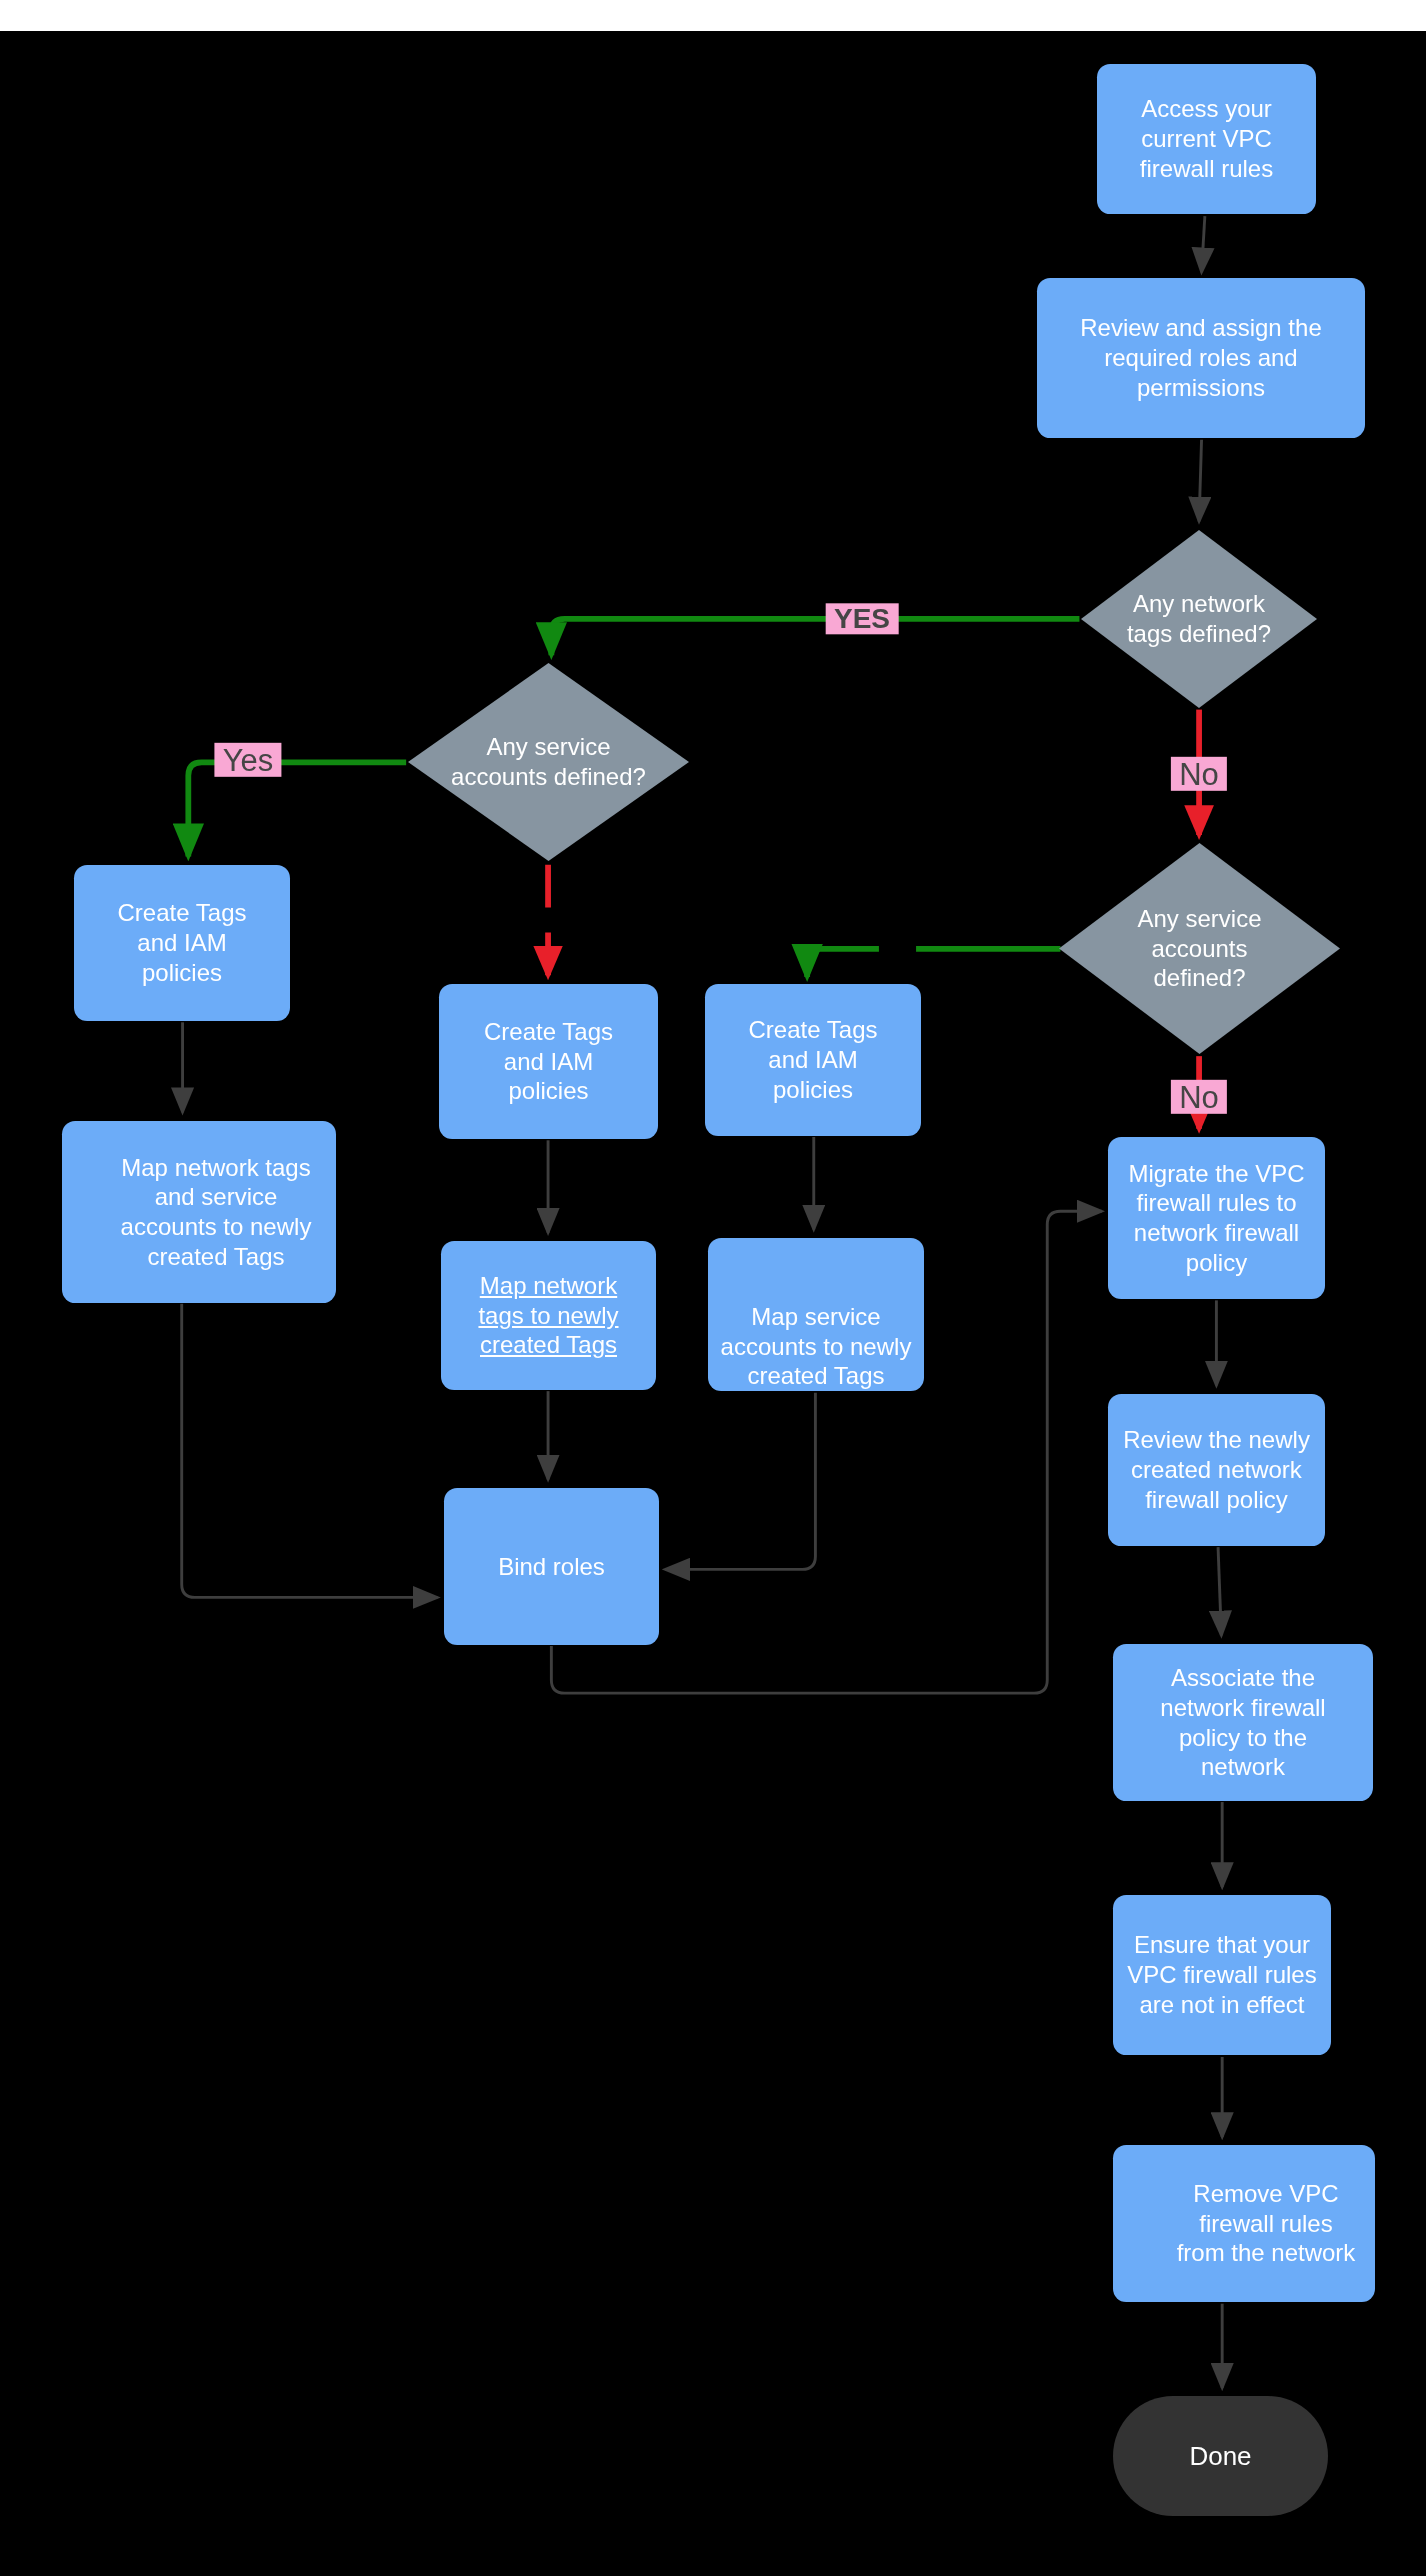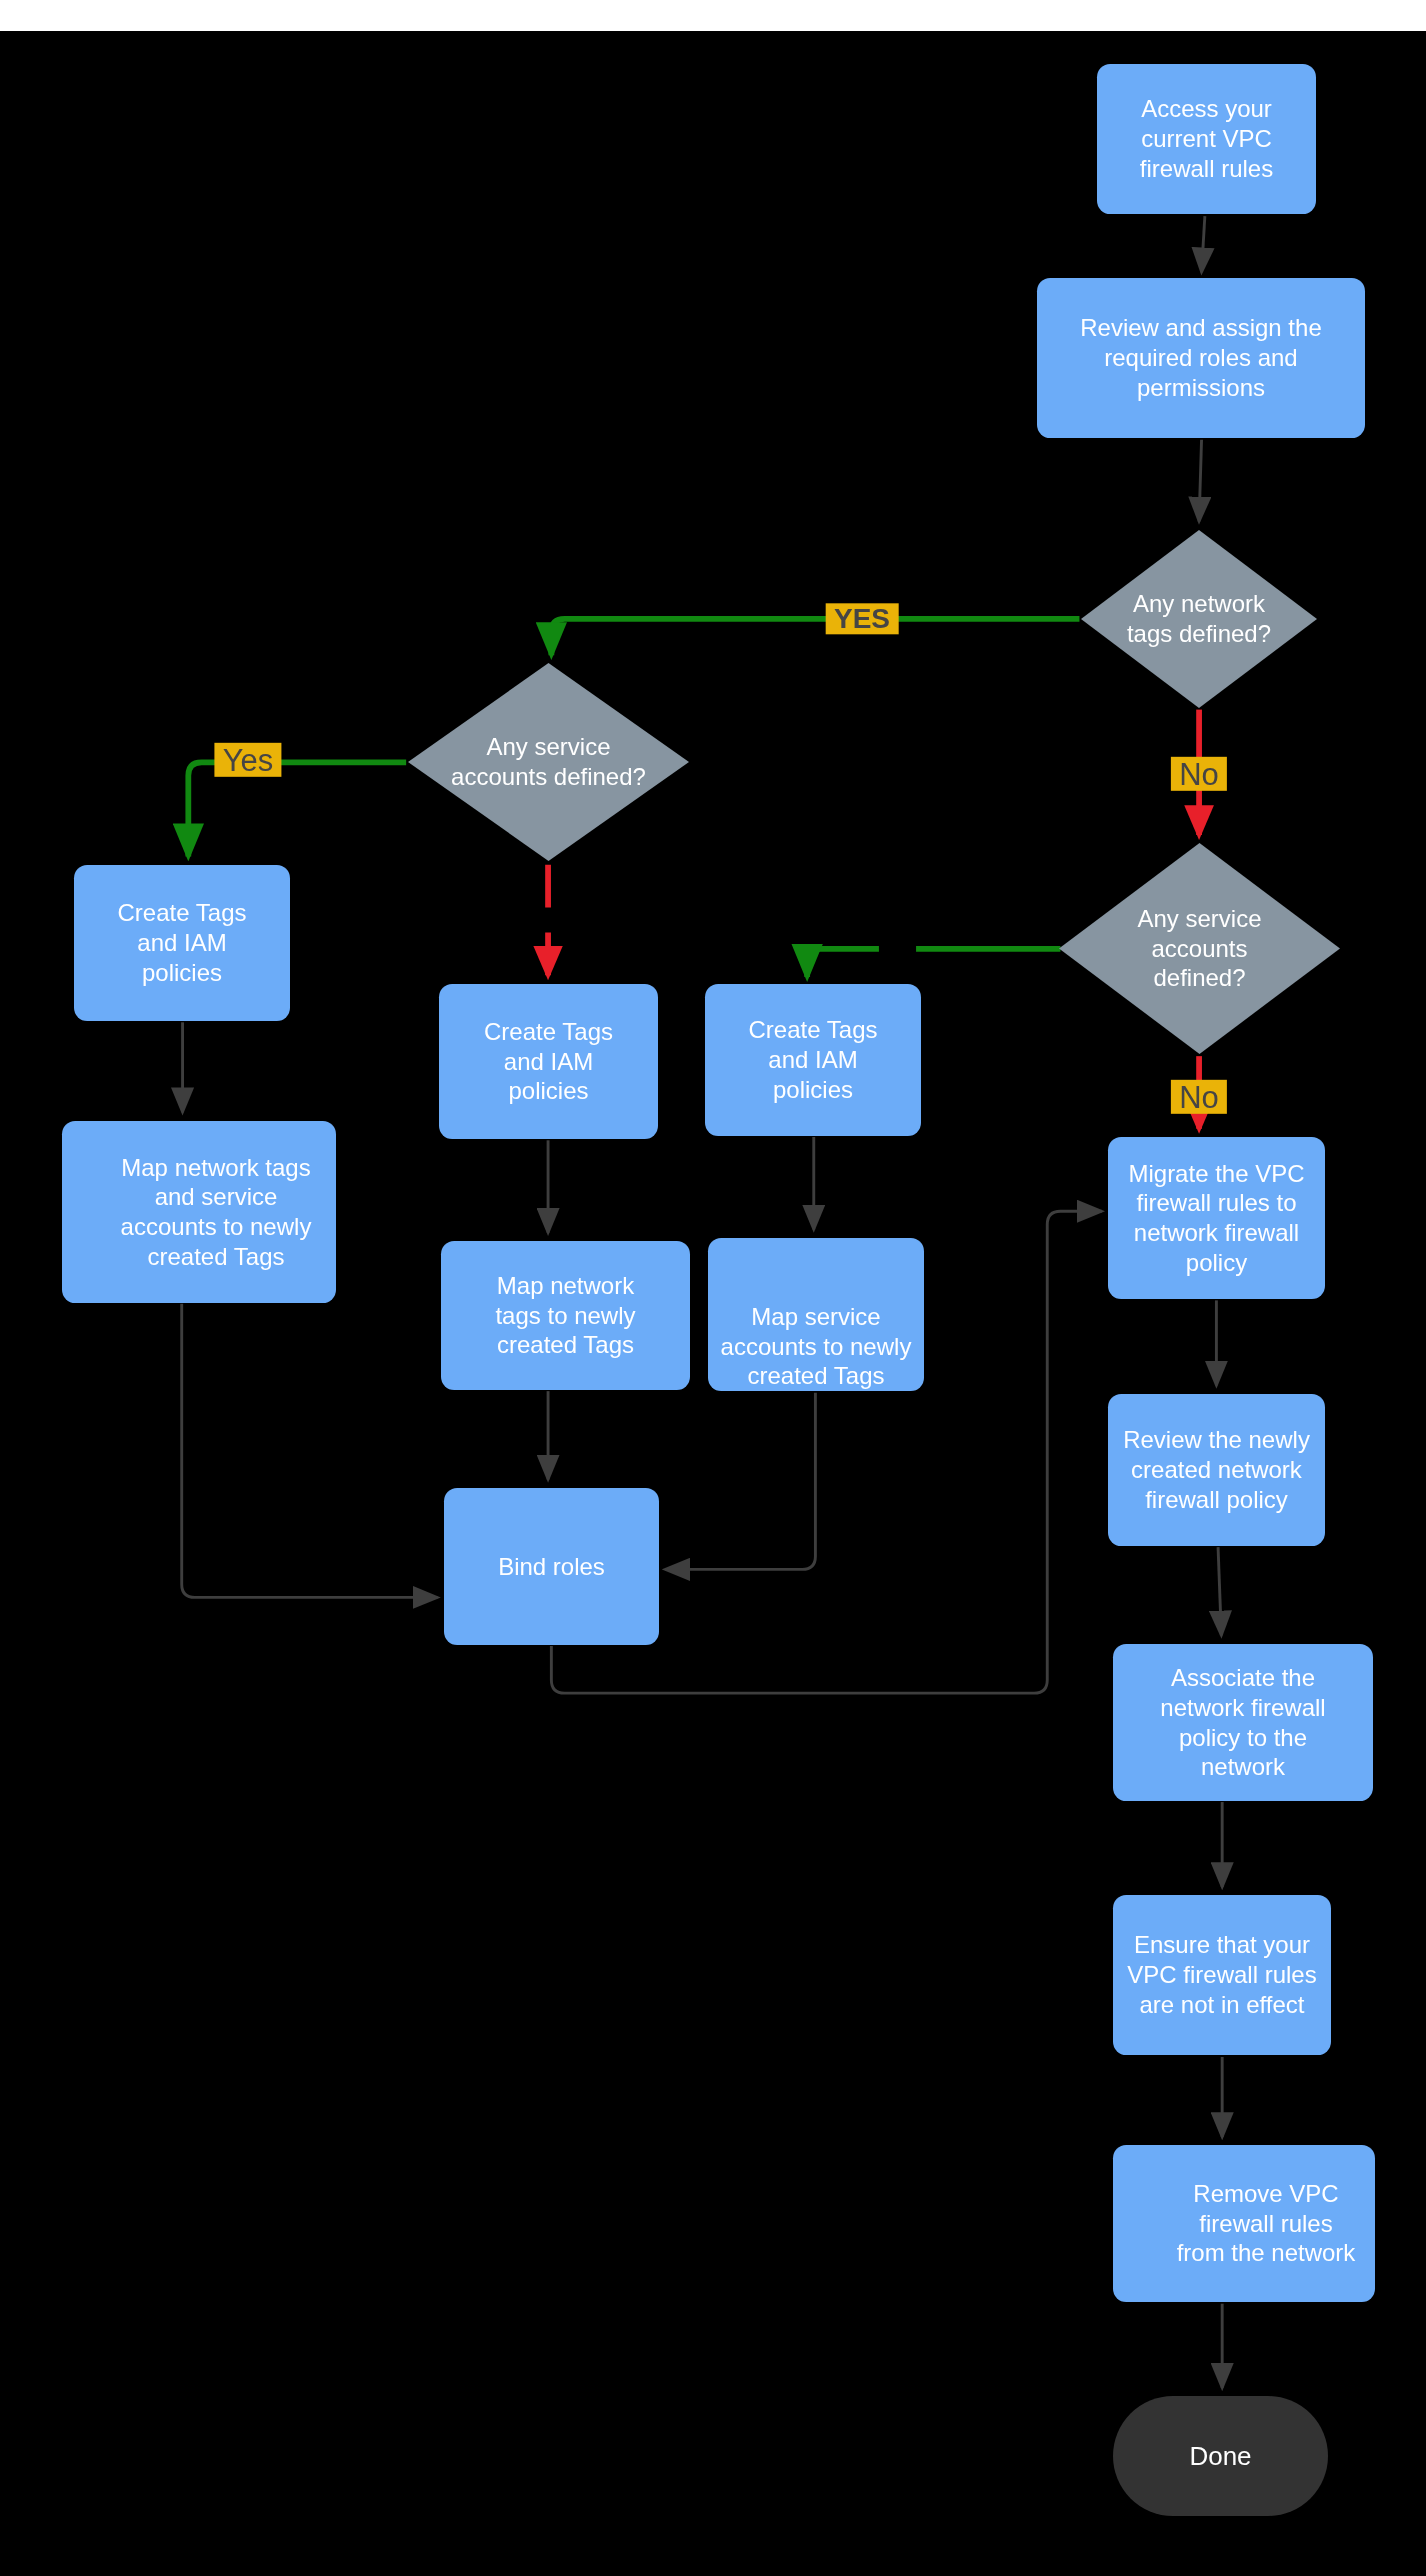--- a/index.html
+++ b/index.html
@@ -7,21 +7,21 @@
         font-family:"Liberation Sans", sans-serif;}
   #topbar{position:absolute;left:0;top:0;width:100%;height:31px;background:#ffffff;}
   #edges-svg{position:absolute;left:0;top:0;width:1427px;height:2576px;}
   #nodes-layer,#labels-layer{position:absolute;left:0;top:0;width:100%;height:100%;pointer-events:none;}
   .node{position:absolute;display:flex;align-items:center;justify-content:center;
         text-align:center;color:#fff;font-size:24px;line-height:1.24;}
   .node.process{border-radius:13.2px;}
   .node.terminator{border-radius:66px;font-size:26px;}
   .node.decision{clip-path:polygon(50% 0,100% 50%,50% 100%,0 50%);}
   .node .lbl{display:block;}
-  .edge-label{position:absolute;transform:translate(-50%,-50%);background:#eab308;
+  .edge-label{position:absolute;transform:translate(-50%,-50%);background:#f9a8d4;
               padding:1.7px 8.3px;white-space:nowrap;line-height:1;}
 </style>
 </head>
 <body>
 
 <div id="page">
   <svg id="edges-svg" width="1427" height="2576" viewBox="0 0 1729 3122" xmlns="http://www.w3.org/2000/svg">
     <defs>
       <marker id="arrow-dark" markerUnits="userSpaceOnUse" markerWidth="34" markerHeight="28" refX="30" refY="14" orient="auto">
         <path d="M0,0 L34,14 L0,28 z" fill="#3e3e3e"></path>
@@ -72,21 +72,21 @@
       </div>
       <div class="node process" style="left: 74px; top: 865px; width: 216px; height: 156px; background: rgb(108, 172, 248);">
         <span class="lbl" style="width: 165px;">Create Tags and IAM policies</span>
       </div>
       <div class="node process" style="left: 62px; top: 1121px; width: 240px; height: 182px; background: rgb(108, 172, 248); padding-left: 34px;">
         <span class="lbl" style="width: 221px;">Map network tags and service accounts to newly created Tags</span>
       </div>
       <div class="node process" style="left: 439px; top: 984px; width: 219px; height: 155px; background: rgb(108, 172, 248);">
         <span class="lbl" style="width: 165px;">Create Tags and IAM policies</span>
       </div>
-      <div class="node process" style="left: 441px; top: 1241px; width: 249px; height: 149px; background: rgb(108, 172, 248);">
+      <div class="node process" style="left: 441px; top: 1241px; width: 215px; height: 149px; background: rgb(108, 172, 248); text-decoration: underline;">
         <span class="lbl" style="width: 188px;">Map network tags to newly created Tags</span>
       </div>
       <div class="node process" style="left: 705px; top: 984px; width: 216px; height: 152px; background: rgb(108, 172, 248);">
         <span class="lbl" style="width: 165px;">Create Tags and IAM policies</span>
       </div>
       <div class="node process" style="left: 708px; top: 1238px; width: 216px; height: 153px; background: rgb(108, 172, 248); align-items: flex-end;">
         <span class="lbl" style="width: 191px;">Map service accounts  to newly created Tags</span>
       </div>
       <div class="node process" style="left: 444px; top: 1488px; width: 215px; height: 157px; background: rgb(108, 172, 248);">
         <span class="lbl" style="width: 165px;">Bind roles</span>

